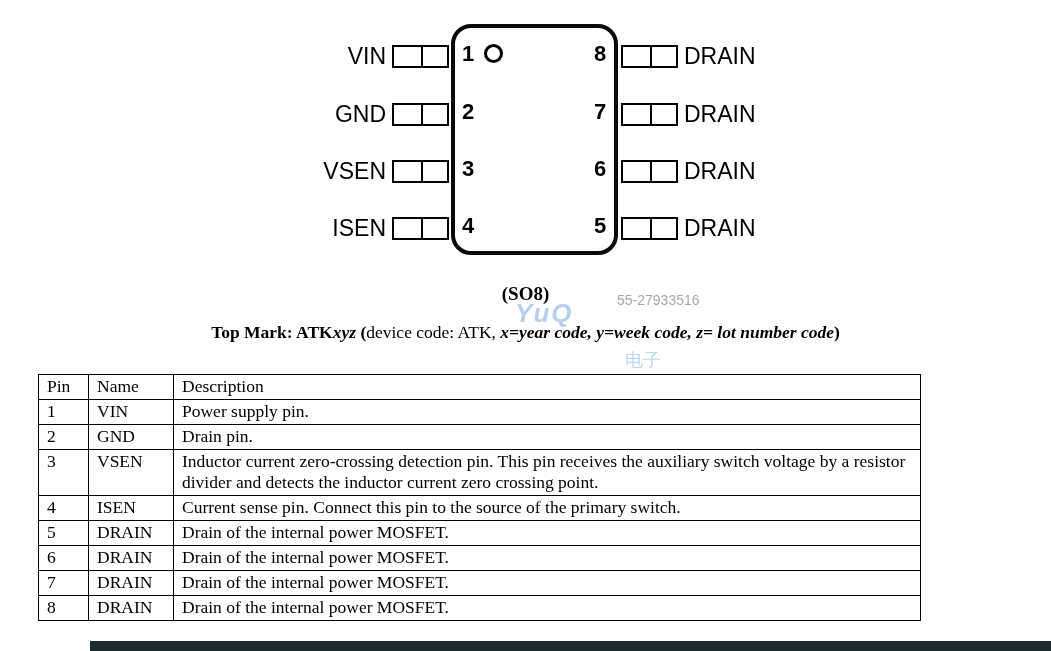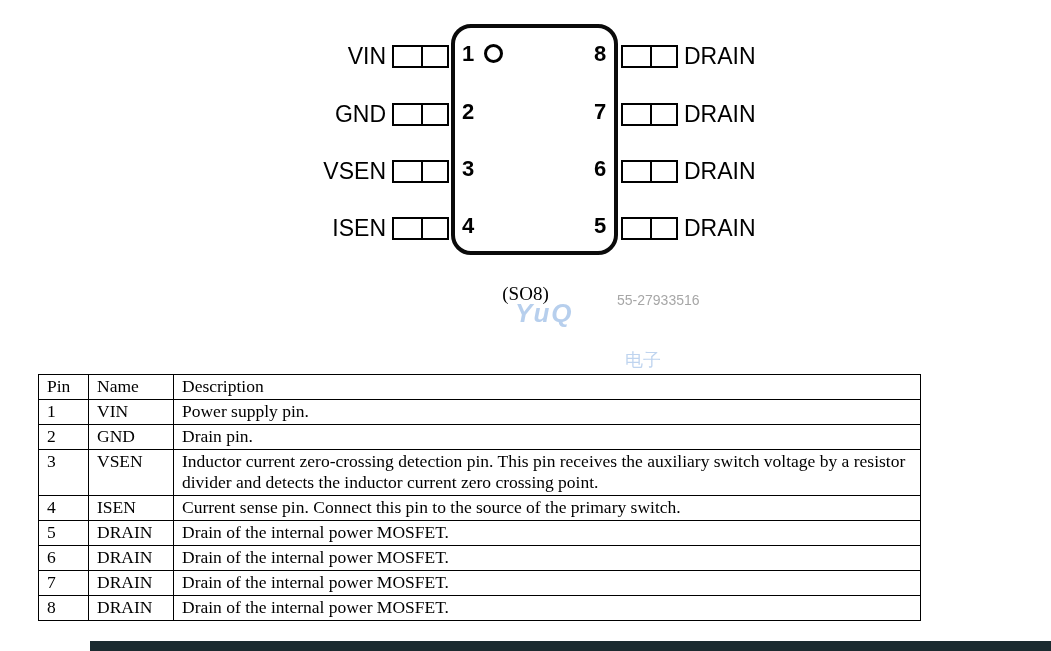--- a/index.html
+++ b/index.html
@@ -41,21 +41,21 @@
     border-left: 2px solid #000;
   }
   .pin-label {
     font-family: "Liberation Sans", sans-serif; font-size: 23px; color: #000;
     line-height: 23px;
   }
 
   
   .pkg-caption {
     position: absolute; left: 0; right: 0; top: 283px; text-align: center;
-    font-weight: normal; font-size: 19px;
+    font-weight: bold; font-size: 19px;
   }
   .topmark-line {
     position: absolute; left: 0; right: 0; top: 320px; text-align: center;
     font-size: 17.5px; line-height: 24px;
   }
   .topmark-line .b  { font-weight: bold; }
   .topmark-line .bi { font-weight: bold; font-style: italic; }
 
   
   .watermark {
@@ -144,20 +144,23 @@
       <span class="pin-label">DRAIN</span>
     </div>
     <div class="pin-row right" style="top:217px;">
       <span class="pin-lead"></span>
       <span class="pin-label">DRAIN</span>
     </div>
   </div>
 
   <div class="pkg-caption">(SO8)</div>
 
+  <div class="topmark-line">
+    <span class="b">Top Mark: ATK</span><span class="bi">xyz</span><span class="b"> (</span><span>device code: ATK, </span><span class="bi">x=year code, y=week code, z= lot number code</span><span class="b">)</span>
+  </div>
 
   <div class="watermark">
     <span class="wm-phone">55-27933516</span>
     <span class="wm-brand">YuQ</span>
     <span class="wm-suffix">电子</span>
   </div>
 
   <div class="pin-table-wrap">
     <table class="pin-table">
       <colgroup>

